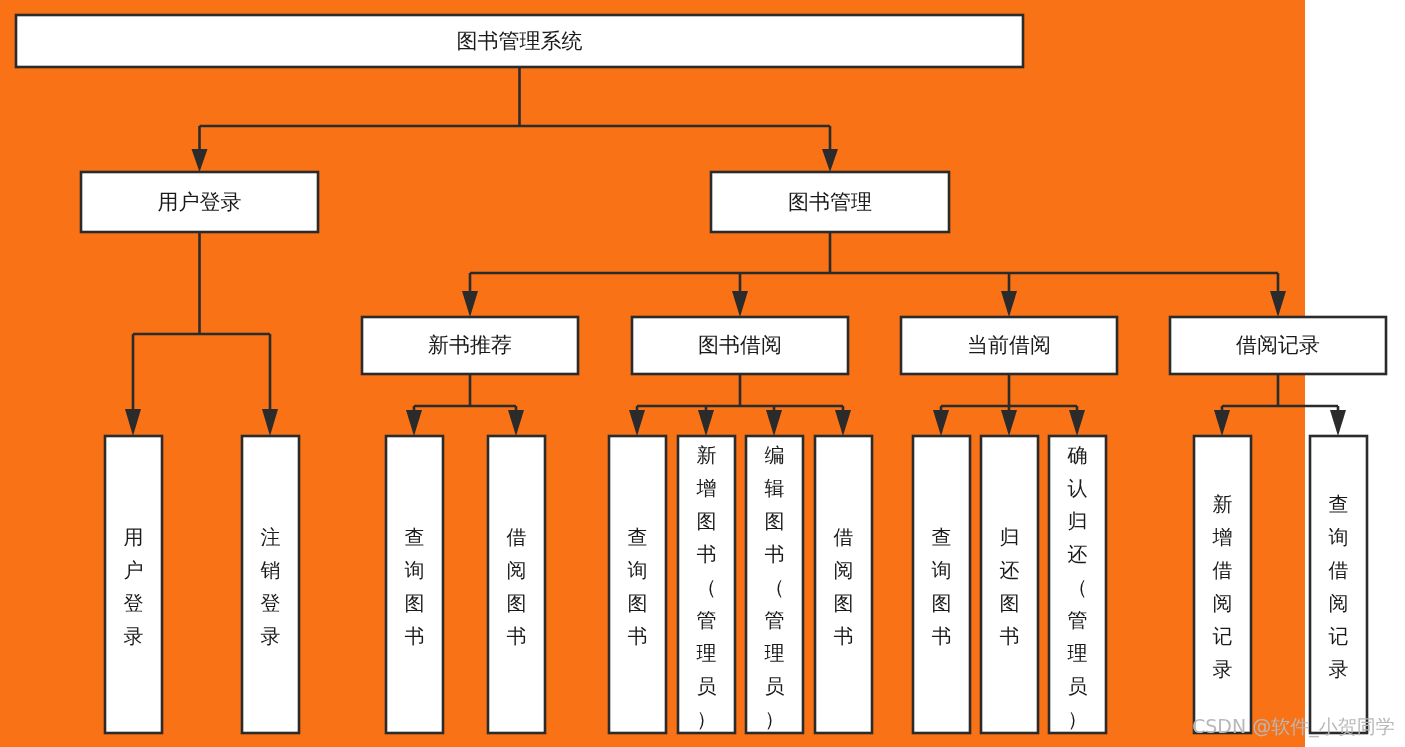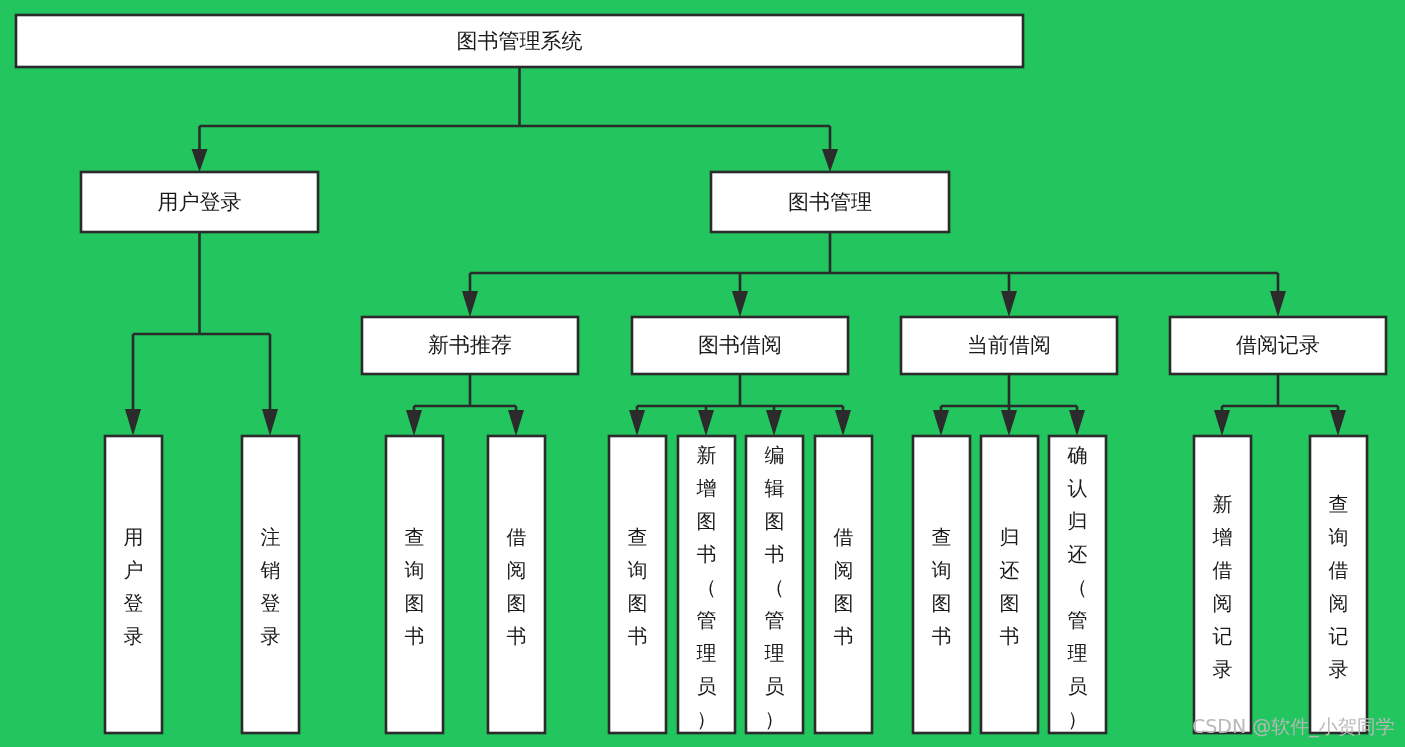--- a/index.html
+++ b/index.html
@@ -8,23 +8,23 @@
     background: #ffffff;
   }
   body {
     width: 1405px;
     height: 747px;
     overflow: hidden;
     font-family: "Liberation Sans", "DejaVu Sans", sans-serif;
   }
   #diagram-root {
     position: relative;
-    width: 1405px;
+    width: 1305px;
     height: 747px;
-    background: #22c55e;
+    background: #f97316;
   }
   svg#diagram-svg {
     position: absolute;
     left: 0;
     top: 0;
     width: 1405px;
     height: 747px;
     display: block;
   }
   .node-box {

